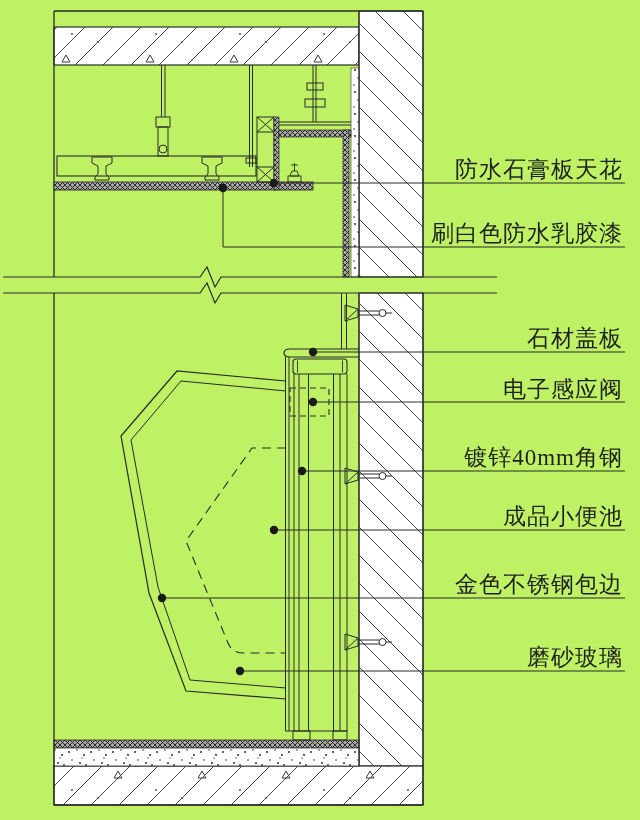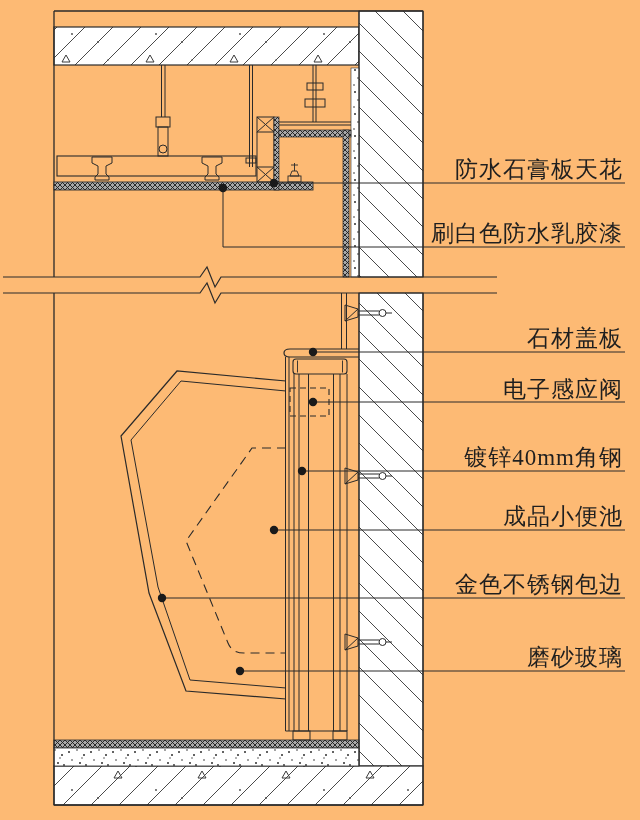--- a/index.html
+++ b/index.html
@@ -1,16 +1,16 @@
 <!DOCTYPE html>
 <html><head>
 <meta charset="utf-8">
 <style>
   html,body{margin:0;padding:0;background:#fff;}
-  #stage{position:relative;width:640px;height:820px;background:#fdba74;overflow:hidden;}
+  #stage{position:relative;width:640px;height:820px;background:#bef264;overflow:hidden;}
   svg{position:absolute;left:0;top:0;}
   text.callout{
     font-family:"Liberation Serif","DejaVu Serif",serif;
     font-size:23px;
     letter-spacing:1px;
     fill:#1f1f1f;
   }
 </style>
 </head>
 <body>

